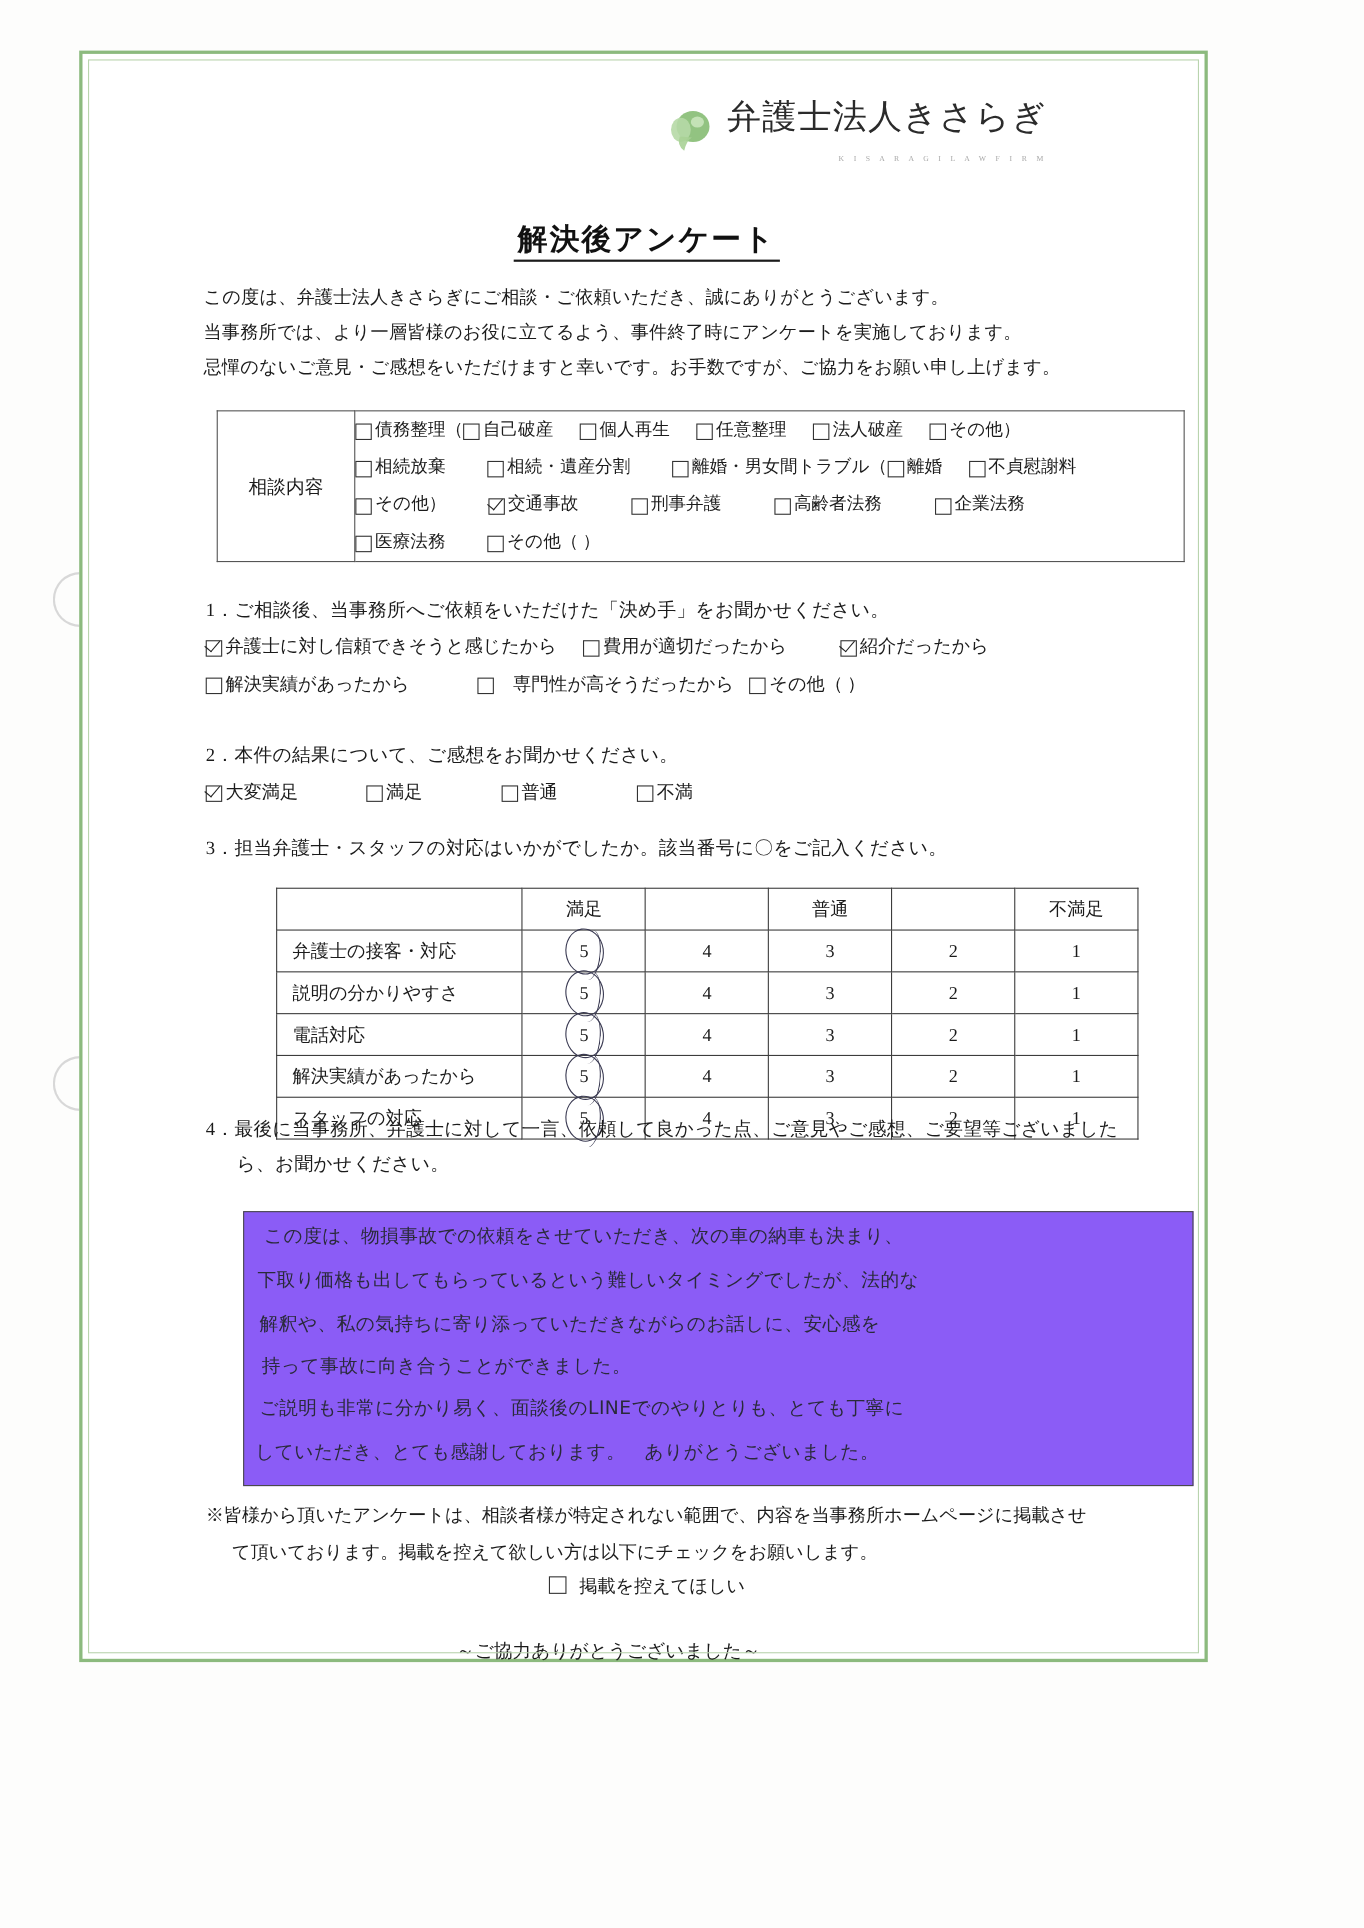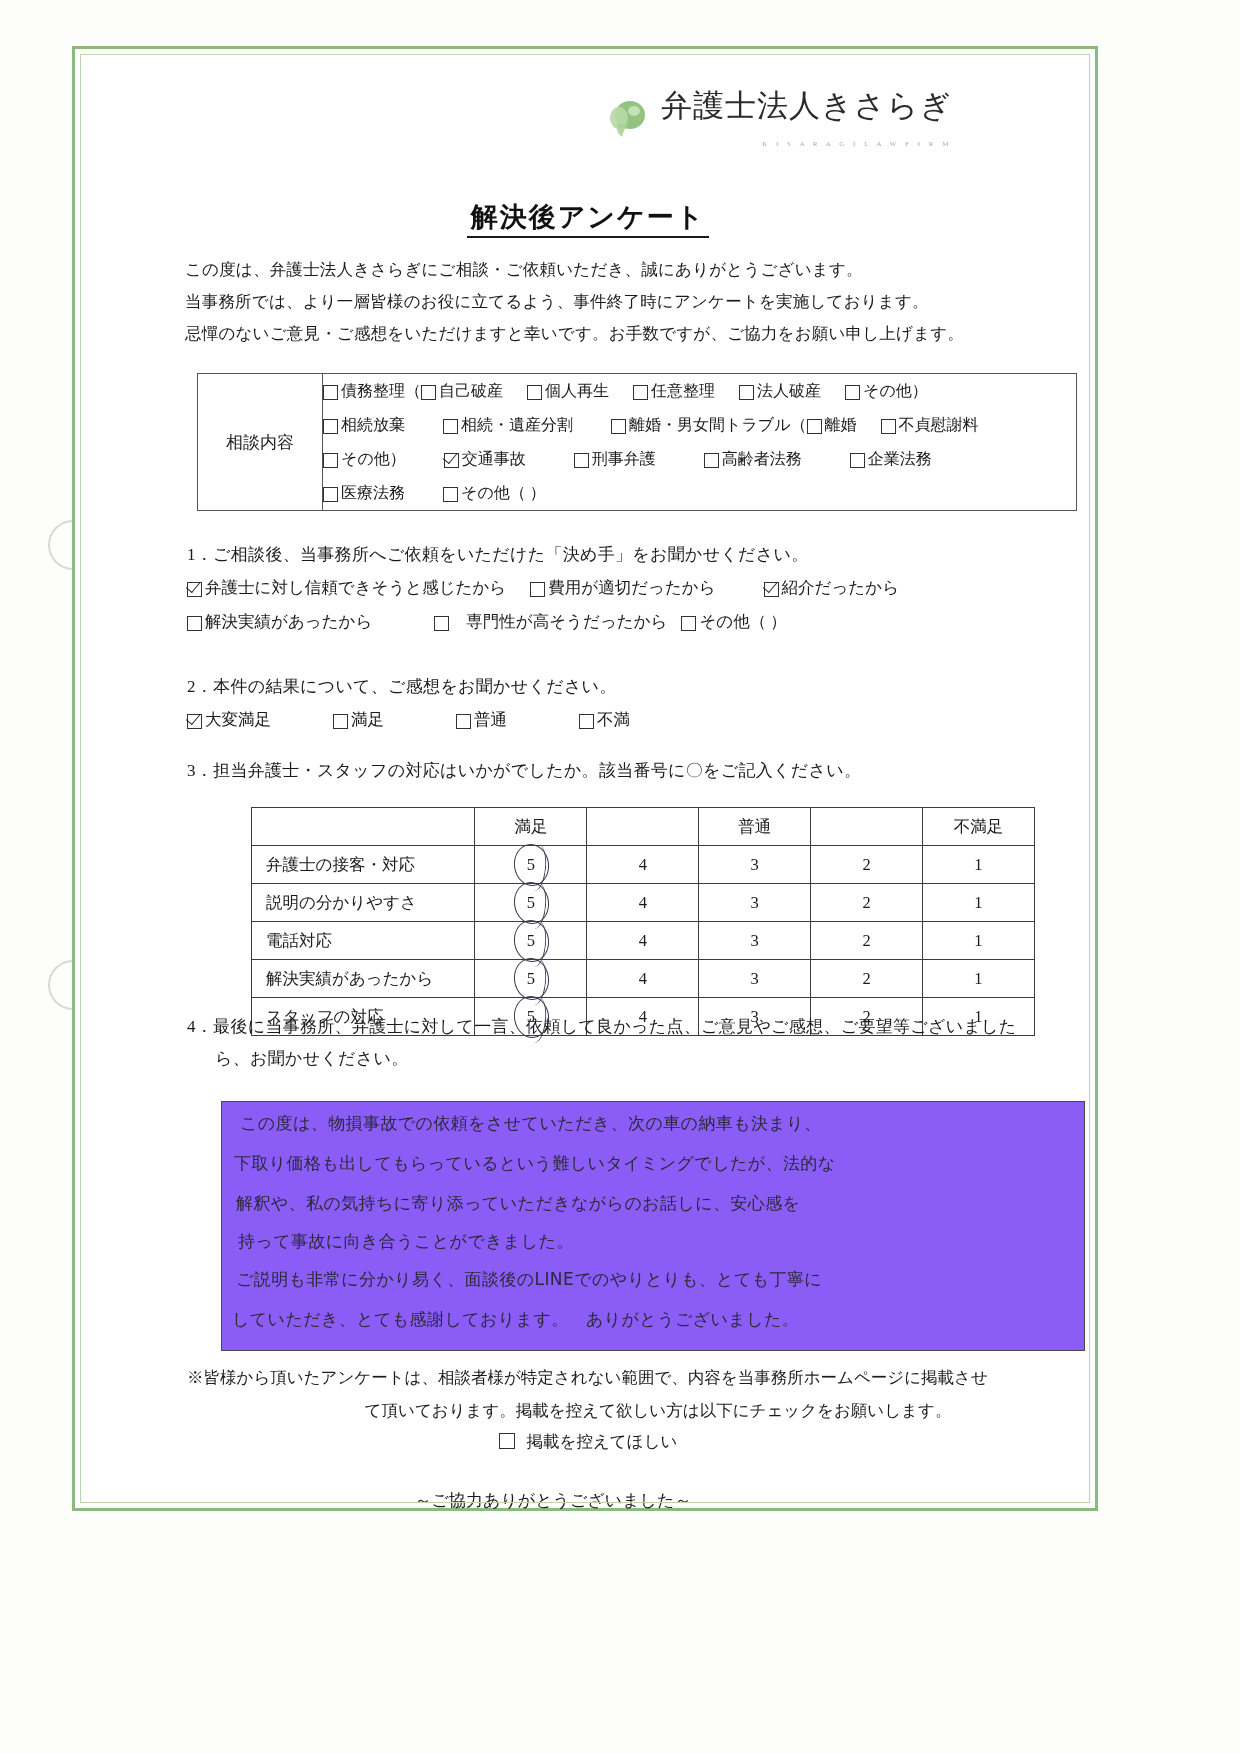--- a/index.html
+++ b/index.html
@@ -183,21 +183,21 @@
     letter-spacing:.4px;
     white-space:nowrap;
   }
   .hl{position:absolute;}
 
   
   .foot-note{
     position:absolute;left:112px;top:1312px;width:918px;
     font-size:16.5px;line-height:33px;
   }
-  .foot-note .indent{margin-left:24px;display:block;text-align:center;}
+  .foot-note .indent{margin-left:24px;display:block;}
   .publish-row{
     position:absolute;left:0;top:1382px;width:1026px;
     text-align:center;font-size:16.5px;
   }
   .thanks{
     position:absolute;left:0;top:1440px;width:1026px;
     text-align:center;padding-right:70px;
     font-size:17px;box-sizing:border-box;
   }
   .cb-lg{

